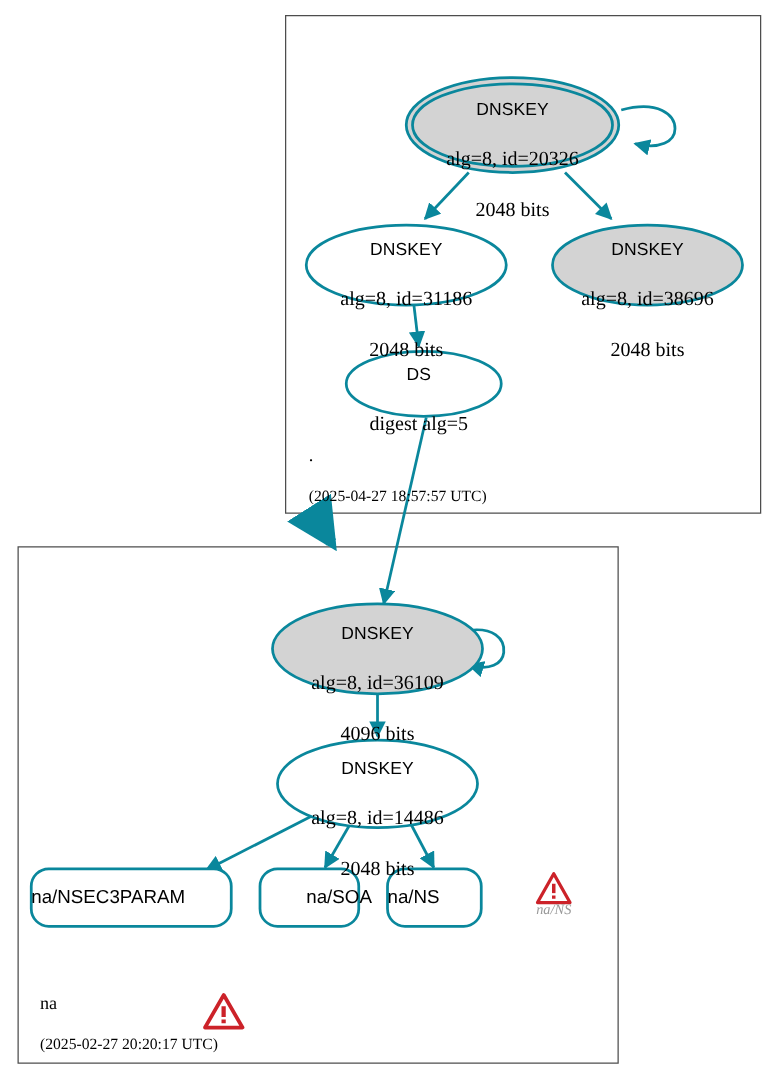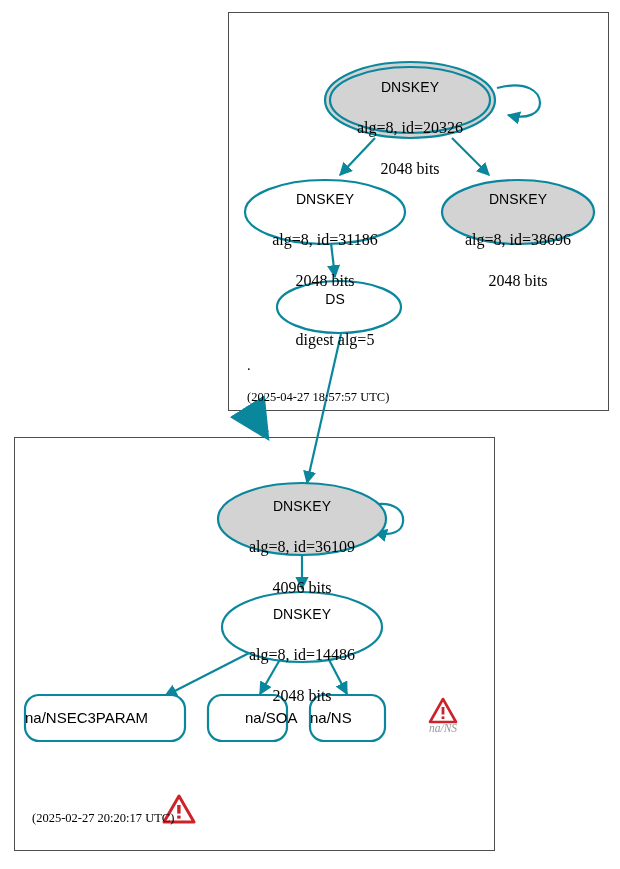--- a/index.html
+++ b/index.html
@@ -245,16 +245,17 @@
 
   <div class="rrset-label" style="left:25px; top:709px; width:160px;">na/NSEC3PARAM</div>
 
   <div class="rrset-label" style="left:208px; top:709px; width:79px;margin-left:37px;">na/SOA</div>
 
   <div class="rrset-label" style="left:310px; top:709px; width:75px;">na/NS</div>
 
   <div class="warn-caption" style="left:405px; top:722px; width:76px;">na/NS</div>
 
   <div class="zone-caption" style="left:32px; top:795px;">
+    <span class="zname">na</span>
     <span class="zdate">(2025-02-27 20:20:17 UTC)</span>
   </div>
 
 </div>
 
 </body></html>

